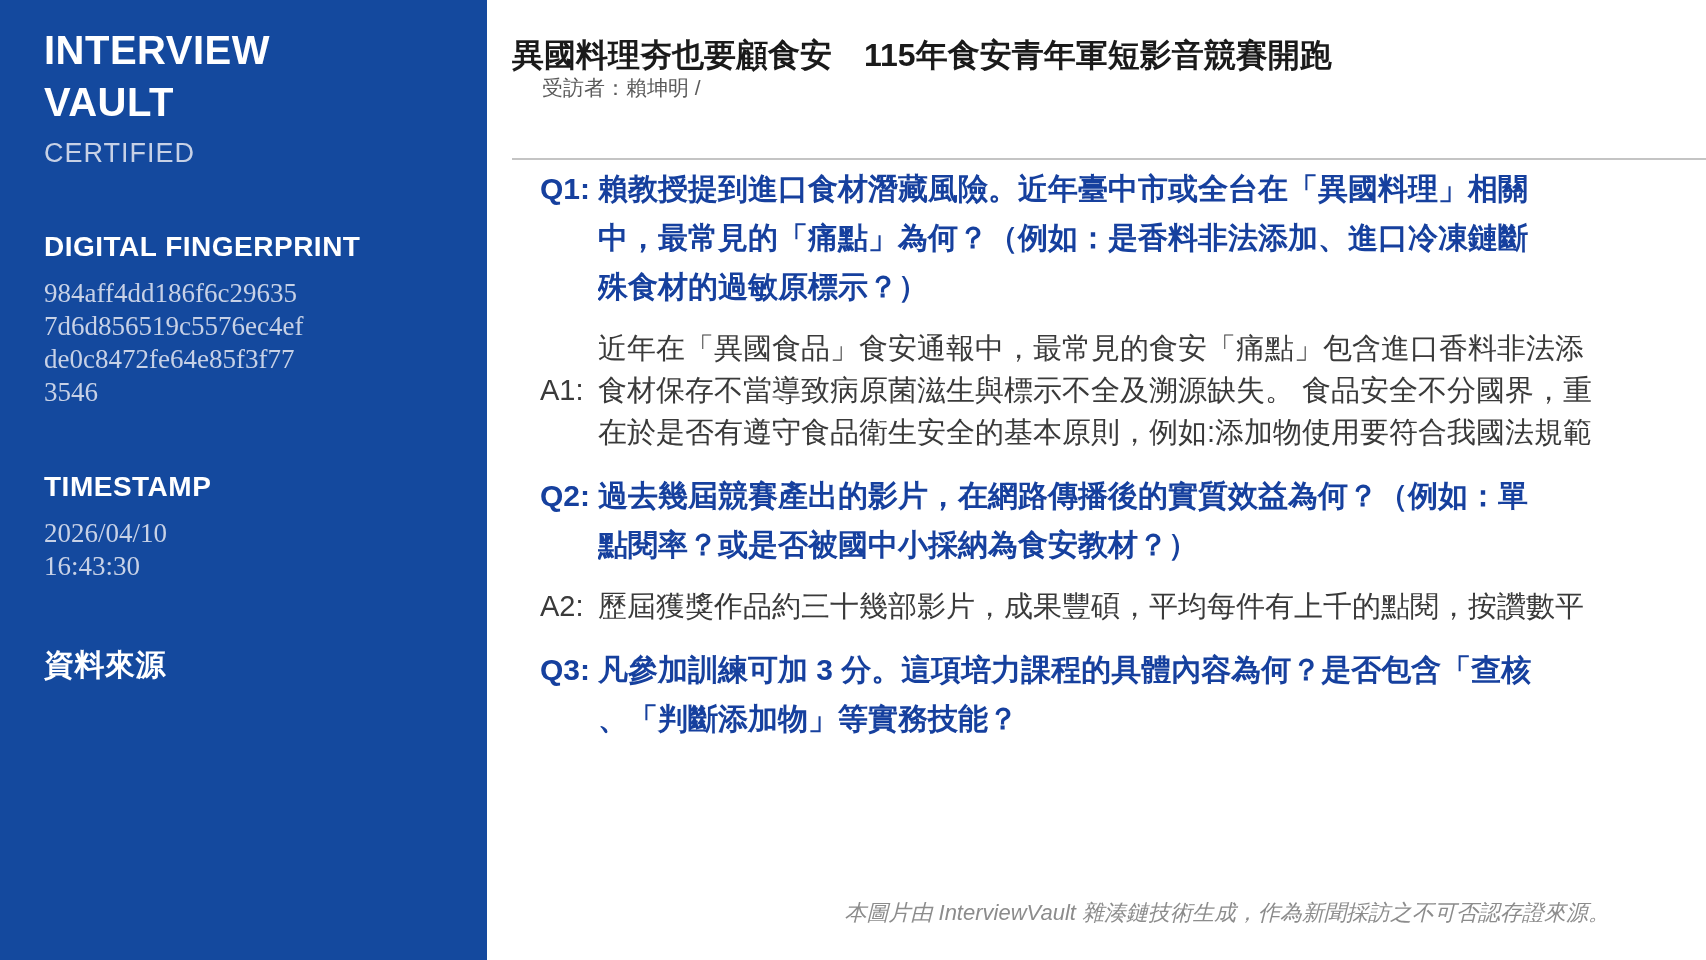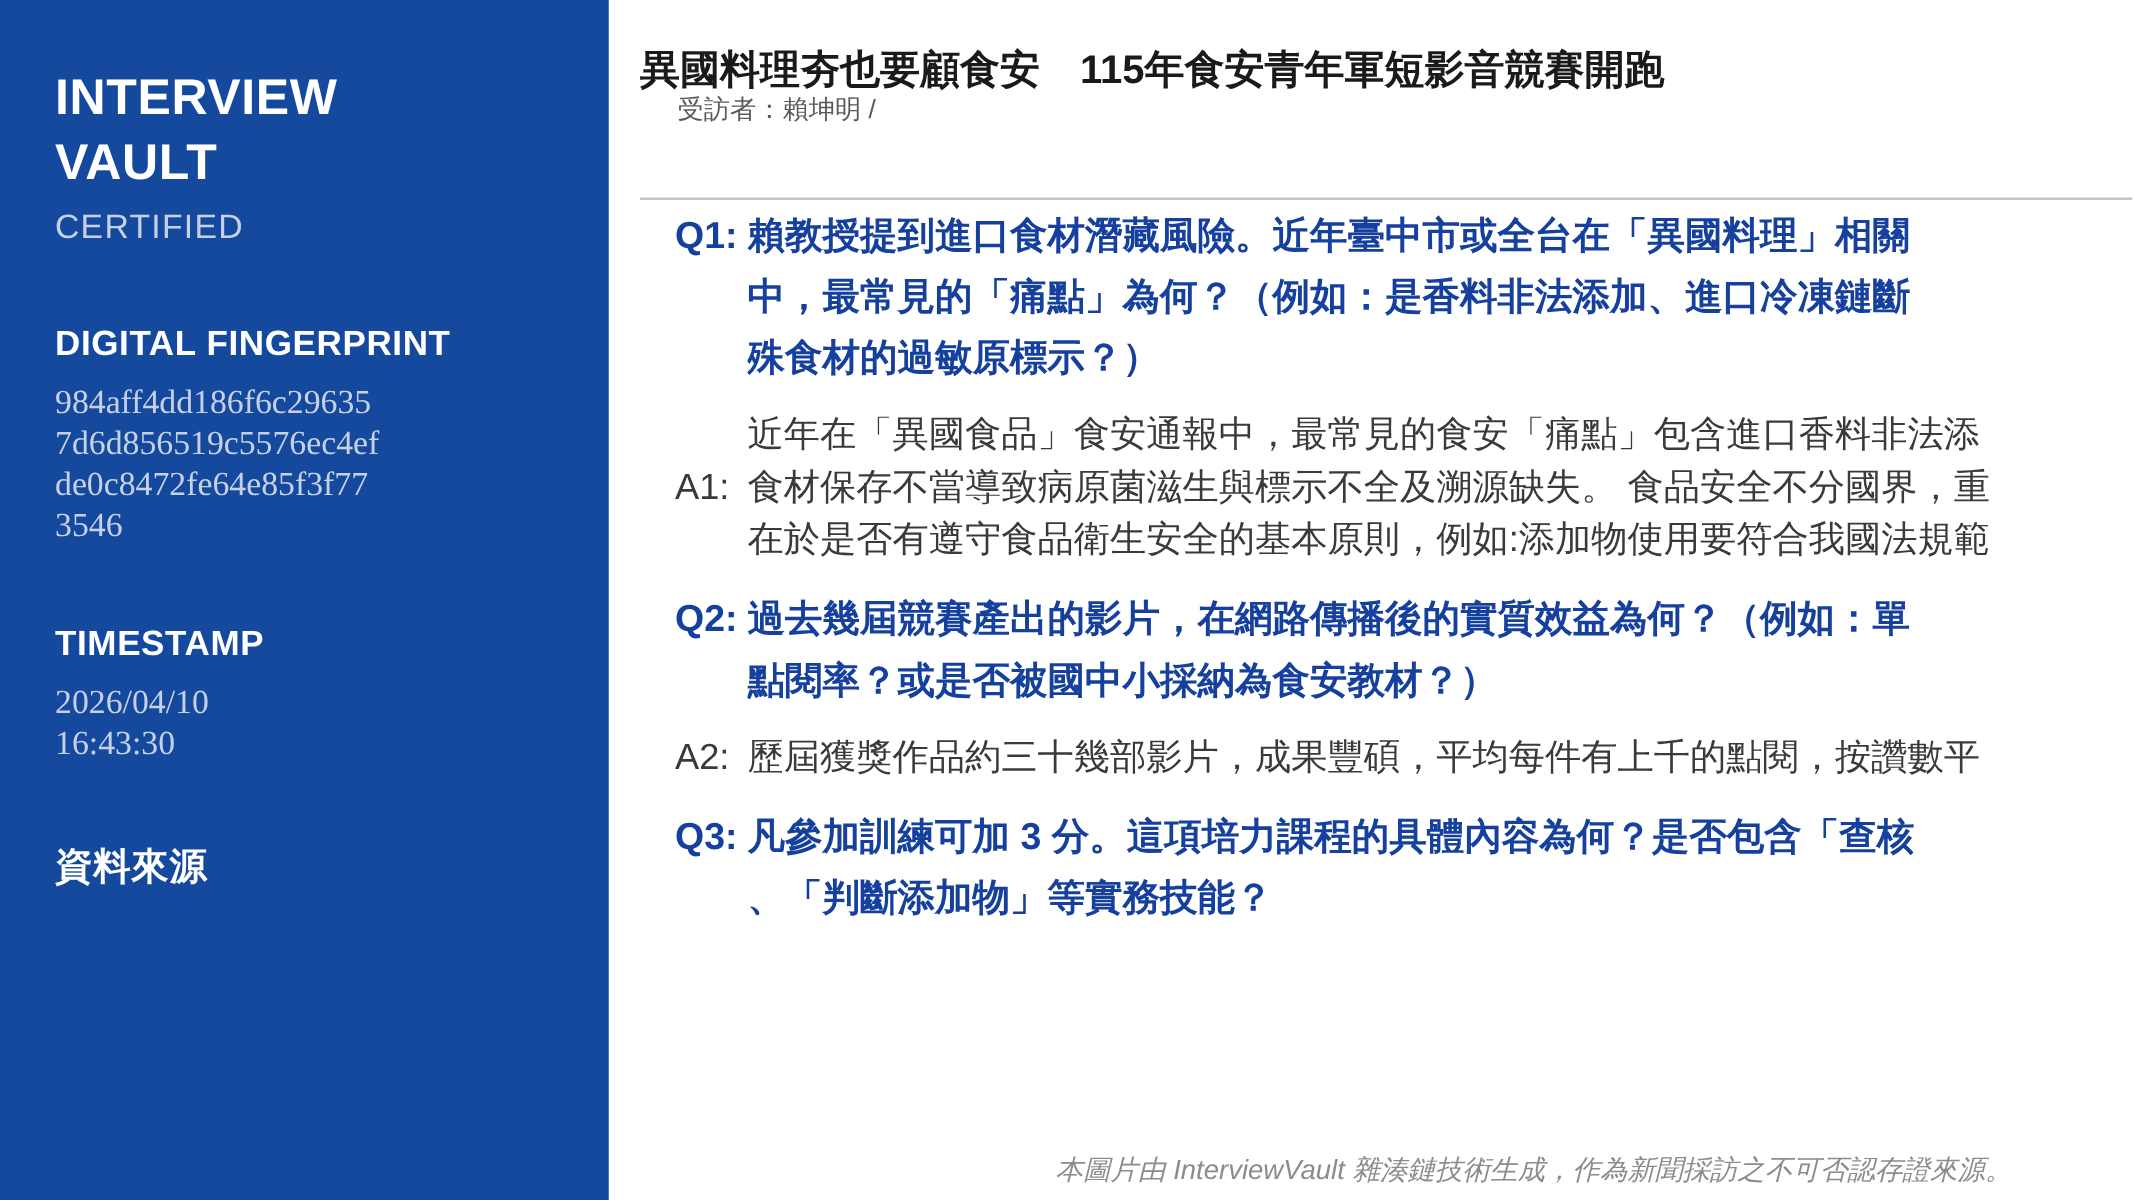--- a/index.html
+++ b/index.html
@@ -10,21 +10,21 @@
     font-family: "Liberation Sans", "DejaVu Sans", sans-serif;
   }
   .page { position: relative; width: 1706px; height: 960px; display: flex; }
 
   
   .sidebar {
     flex: 0 0 487px;
     height: 100%;
     background: var(--sidebar_bg, #14499E);
     box-sizing: border-box;
-    padding: 52px 30px 0 44px;
+    padding: 24px 30px 0 44px;
     color: #fff;
   }
   .brand-line {
     font-size: 40px; font-weight: bold; color: var(--sidebar_heading, #fff);
     line-height: 52px; letter-spacing: 0.5px;
   }
   .certified {
     font-size: 27px; color: var(--sidebar_muted, #C7D1E6);
     margin-top: 10px; letter-spacing: 1px;
   }
@@ -73,21 +73,21 @@
     color: var(--question_blue, #16409E); font-weight: bold;
     font-size: 30px; line-height: 49px;
   }
   .qa.answer { margin-top: 16px; align-items: center; }
   .qa.answer, .qa.answer .qa-label {
     color: var(--answer_text, #3A3A3A); font-weight: normal;
     font-size: 29px; line-height: 42px;
   }
   .footer-note {
     position: absolute;
-    bottom: 9px; right: 96px;
+    bottom: 32px; right: 96px;
     font-size: 22px; font-style: italic;
     color: var(--footer_text, #8C8C8C);
     white-space: nowrap;
   }
 </style>
 </head>
 <body>
 
 <div class="page">
 

